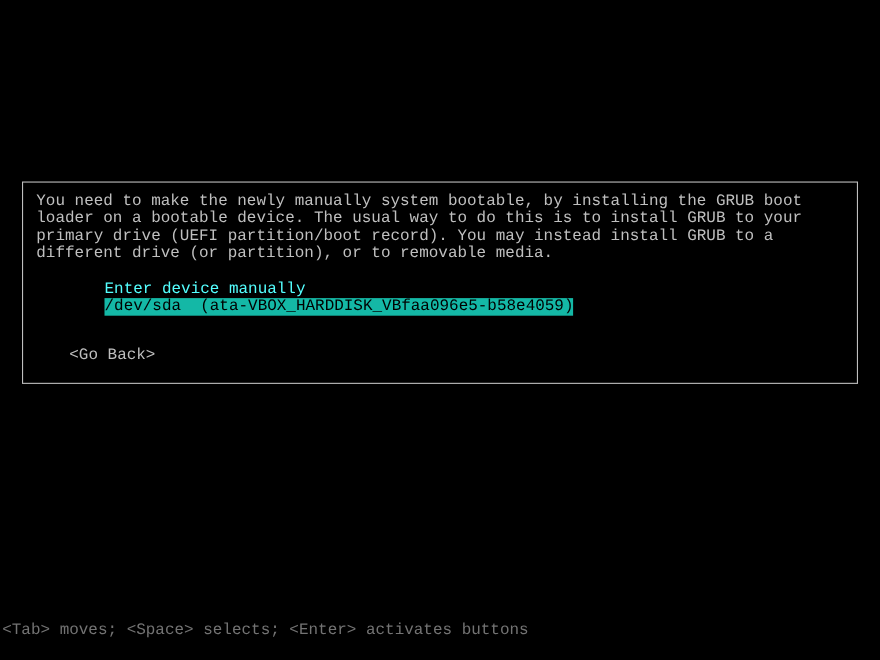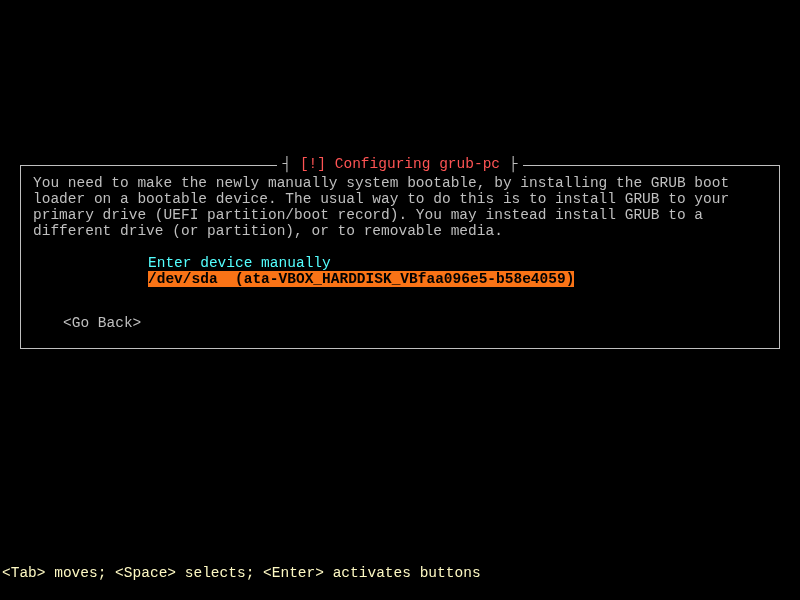--- a/index.html
+++ b/index.html
@@ -47,58 +47,54 @@
     .body-text {
       color: #bfbfbf;
       white-space: pre-wrap;
       margin-bottom: 16px;
     }
     .prompt-text {
       color: #bfbfbf;
       margin-bottom: 16px;
     }
     .options {
-      margin-left: 115px;
+      margin-left: 62px;
       margin-bottom: 28px;
     }
     .manual-option {
       color: #54ffff;
       white-space: pre;
     }
     .device-option {
-      background: #f97316;
+      background: #14b8a6;
       color: #000;
       display: inline;
       white-space: pre;
-      font-weight: bold;
     }
     .goback-row {
       margin-left: 30px;
       margin-bottom: 6px;
     }
     .nav-button {
       color: #bfbfbf;
       white-space: pre;
       margin-top: 12px;
     }
     .footer-help {
       position: absolute;
       left: 2px;
       bottom: 18px;
-      color: #fef9c3;
+      color: #737373;
       white-space: pre;
     }
   </style>
 </head>
 <body>
 
 <div class="dialog-box">
-  <div class="dialog-title-wrap">
-    <span class="dialog-title"><span class="title-bracket">┤ </span><span class="title-text">[!]</span><span class="title-text"> Configuring grub-pc </span><span class="title-bracket">├</span></span>
-  </div>
 
   <div class="body-text">You need to make the newly manually system bootable, by installing the GRUB boot loader on a bootable device. The usual way to do this is to install GRUB to your primary drive (UEFI partition/boot record). You may instead install GRUB to a different drive (or partition), or to removable media.</div>
 
 
   <div class="options">
     <div><span class="manual-option">Enter device manually</span></div>
     <div><span class="device-option">/dev/sda  (ata-VBOX_HARDDISK_VBfaa096e5-b58e4059)</span></div>
   </div>
 
   <div class="goback-row">

